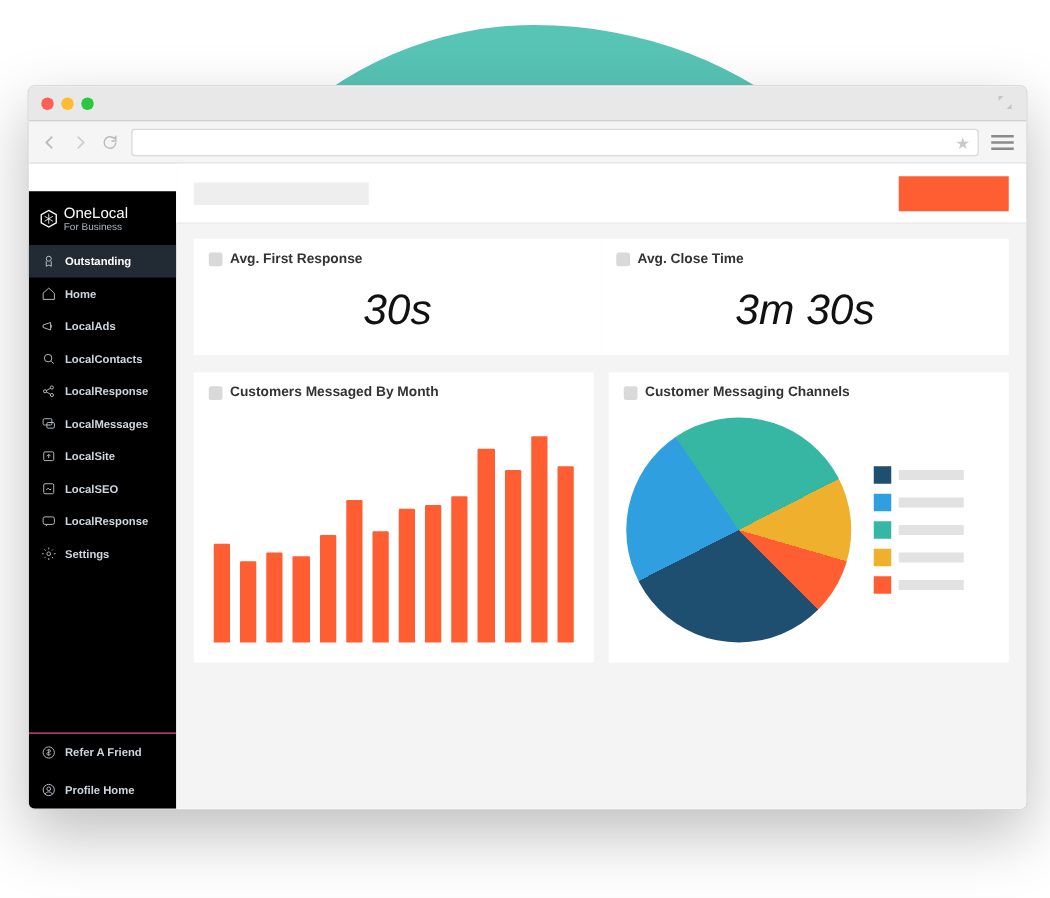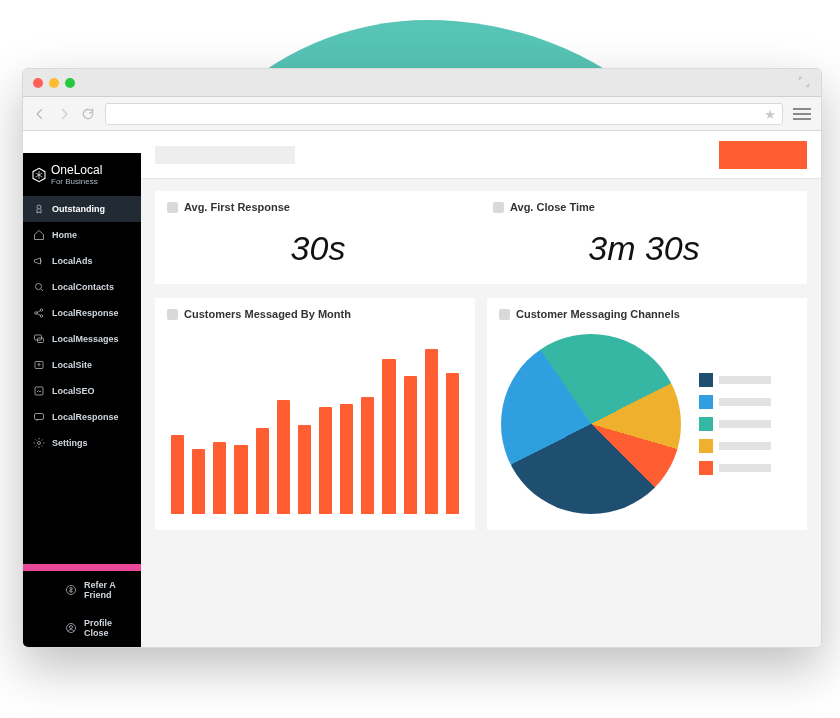--- a/index.html
+++ b/index.html
@@ -121,22 +121,21 @@
     color: #cfd6dd;
     cursor: pointer;
   }
   .nav-item.active {
     background: #222b34;
     color: #fff;
   }
   .nav-item .ic { width:12px; height:12px; flex-shrink:0; opacity:0.85;}
   .nav-item span { font-weight:600; }
   .sidebar-bottom {
-    border-top: 7px solid #ec4899;
-    padding-left: 32px;
+    border-top: 1px solid #ec4899;
   }
   .sidebar-bottom .nav-item { padding: 9px 10px; }
 
   .main {
     flex:1;
     background: #f4f4f4;
     display:flex;
     flex-direction:column;
   }
   .topbar {
@@ -345,21 +344,21 @@
               <path d="M12 7v10M9 9.5c0-1 1-2 3-2s3 .8 3 2-1 1.8-3 2.2-3 1-3 2.3 1 2 3 2 3-1 3-2" stroke="#cfd6dd" stroke-width="1.6" fill="none"></path>
             </svg>
             <span>Refer A Friend</span>
           </div>
           <div class="nav-item">
             <svg class="ic" viewBox="0 0 24 24">
               <circle cx="12" cy="12" r="9" stroke="#cfd6dd" stroke-width="1.6" fill="none"></circle>
               <circle cx="12" cy="10" r="3" stroke="#cfd6dd" stroke-width="1.6" fill="none"></circle>
               <path d="M6 19c1-3 4-4 6-4s5 1 6 4" stroke="#cfd6dd" stroke-width="1.6" fill="none"></path>
             </svg>
-            <span>Profile Close</span>
+            <span>Profile Home</span>
           </div>
         </div>
     </div>
 
     <div class="main">
       <div class="topbar">
         <div class="placeholder-bar"></div>
         <div class="cta-btn"></div>
       </div>
       <div class="content">

